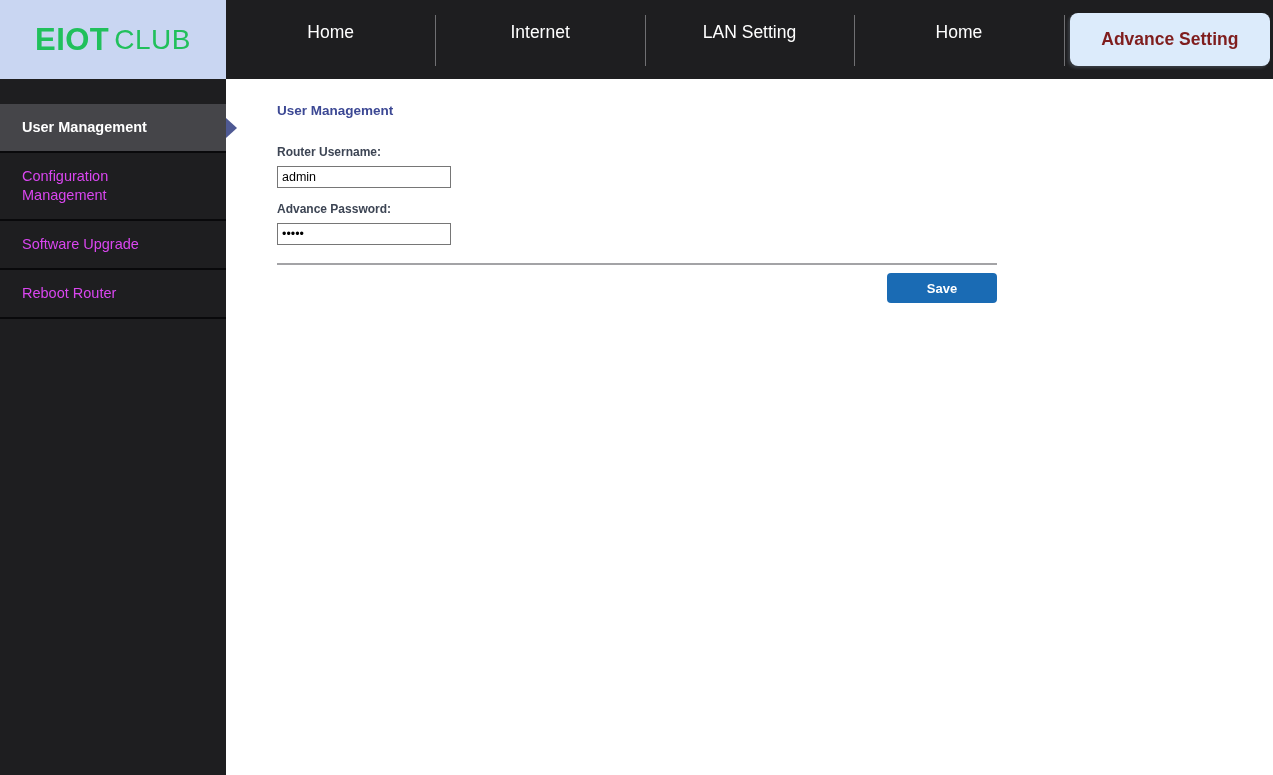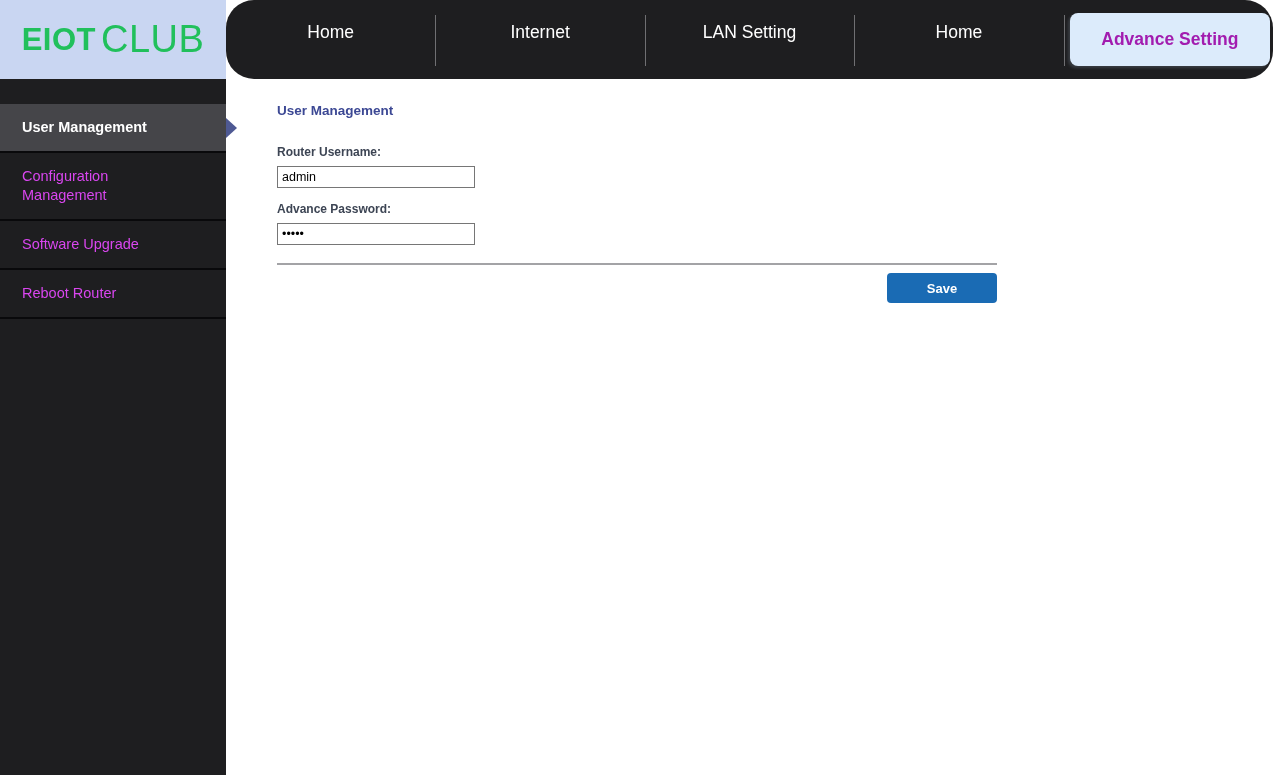--- a/index.html
+++ b/index.html
@@ -16,41 +16,41 @@
   .logo {
     width: 226px; flex: none;
     background: var(--logo-bg, #c9d6f2);
     display: flex; align-items: center; justify-content: center;
   }
   .logo .primary {
     font-size: 31px; font-weight: 900; letter-spacing: 0.5px;
     color: var(--brand-green, #21c05c);
   }
   .logo .secondary {
-    font-size: 38px; font-weight: 400; letter-spacing: 0.5px;
+    font-size: 28px; font-weight: 400; letter-spacing: 0.5px;
     margin-left: 5px;
     color: var(--brand-green, #21c05c);
   }
-  .nav { flex: 1; background: var(--dark, #1e1e20); display: flex; border-radius: 28px; }
+  .nav { flex: 1; background: var(--dark, #1e1e20); display: flex; }
   .nav-item {
     flex: 1; position: relative;
     display: flex; align-items: center; justify-content: center;
     color: #ffffff; font-size: 17.5px; cursor: pointer;
   }
   .nav-item + .nav-item::before {
     content: ""; position: absolute; left: 0; top: 15px;
     width: 1px; height: 51px; background: #6f6f72;
   }
   .nav-item .plain-label { position: relative; top: -7px; }
   .nav-item.active .pill {
     position: absolute; top: 13px; left: 6px; right: 3px; height: 53px;
     background: var(--active-tab-bg, #dcebfb);
     border-radius: 8px;
     display: flex; align-items: center; justify-content: center;
-    color: #a21caf; font-weight: bold; font-size: 17.5px;
+    color: #7f1d1d; font-weight: bold; font-size: 17.5px;
     box-shadow: -2px 2px 3px rgba(90,100,110,0.45);
   }
 
   
   .body-row { flex: 1; display: flex; min-height: 0; }
 
   
   .sidebar {
     width: 226px; flex: none;
     background: var(--dark, #1e1e20);
@@ -84,21 +84,21 @@
     color: var(--heading-blue, #3c4894);
   }
   .field-label {
     font-size: 12px; font-weight: bold;
     color: var(--label-slate, #3d4554);
   }
   .field-label.first { margin-top: 27px; }
   .field-label.next { margin-top: 14px; }
   .text-input {
     display: block; margin-top: 7px;
-    width: 198px; height: 22px;
+    width: 174px; height: 22px;
     border: 1px solid #767676; background: #ffffff;
     padding: 1px 4px;
     font-family: inherit; font-size: 12.5px; color: #000000;
   }
   .divider {
     width: 720px; height: 0;
     border-top: 2px solid #a3a3a6;
     margin-top: 18px;
   }
   .save-row { width: 720px; display: flex; justify-content: flex-end; margin-top: 8px; }

